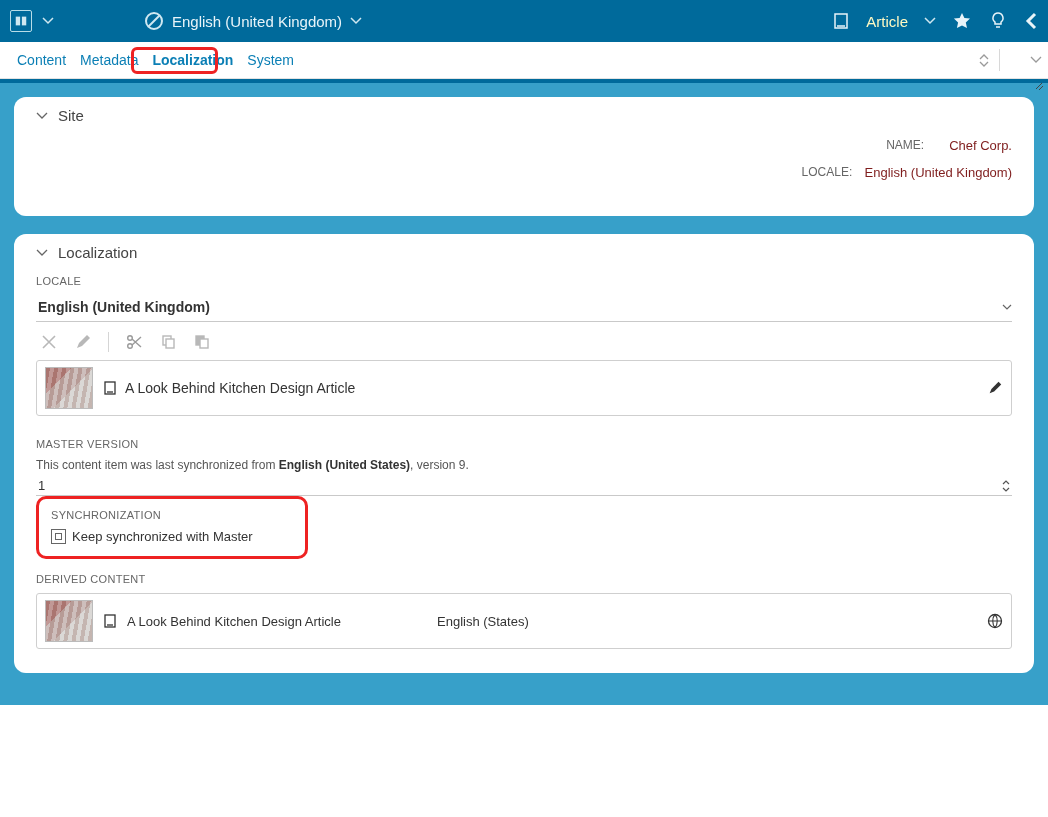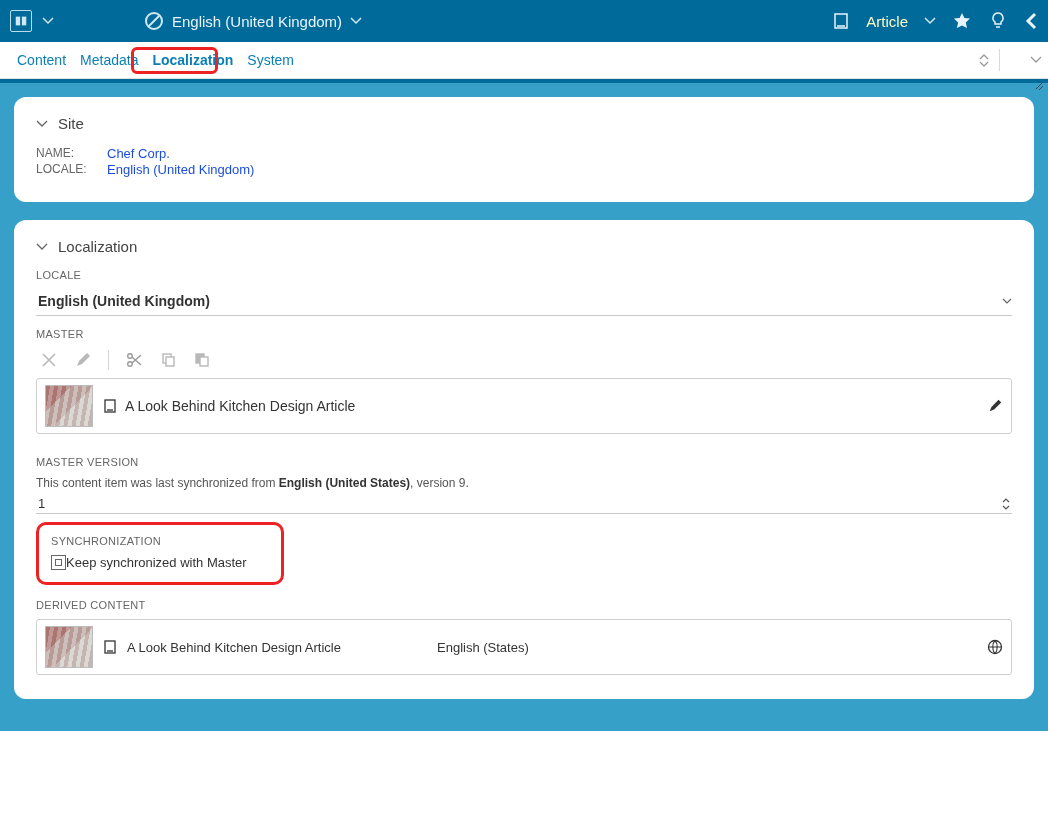--- a/index.html
+++ b/index.html
@@ -18,27 +18,27 @@
   .tab { color:#0b7fb5; padding:4px 7px; font-size:14px; cursor:pointer; }
   .tab.active { font-weight:600; }
   .tabstrip-end { position:absolute; right:6px; top:0; height:100%; display:flex; align-items:center; gap:10px;}
   .sep { width:1px; height:22px; background:#d8d8d8; }
   .updown { display:flex; flex-direction:column; gap:1px; cursor:pointer; }
   .updown svg { width:10px; height:6px; }
 
   
   .content-bg { background:linear-gradient(#0081b8 0, #0081b8 4px, #37a0c9 4px); padding:0; }
   .content-inner { background:#37a0c9; padding:14px; }
-  .card { background:#fff; border-radius:12px; padding:18px 22px 24px 22px; margin-bottom:18px; box-shadow:0 0 0 3px rgba(255,255,255,0.15) inset; }
+  .card { background:#fff; border-radius:12px; padding:10px 22px 24px 22px; margin-bottom:18px; box-shadow:0 0 0 3px rgba(255,255,255,0.15) inset; }
 
   .section-head { display:flex; align-items:center; gap:10px; font-size:15px; color:#444; margin-bottom:14px;}
   .section-head .toggle svg{ width:12px; height:8px;}
-  .kv-row { display:flex; gap:16px; font-size:13px; color:#555; margin:1px 0;}
+  .kv-row { display:flex; gap:8px; font-size:13px; color:#555; margin:12px 0;justify-content:flex-end;}
   .kv-row .k { width:55px; color:#666; font-size:12px;}
-  .kv-row .v { color:#1d4ed8; }
+  .kv-row .v { color:#7f1d1d; }
 
   .field-label { font-size:11px; letter-spacing:.3px; color:#666; margin:12px 0 8px 0; }
 
   .select-row { display:flex; justify-content:space-between; align-items:center; border-bottom:1px solid #c9c9c9; padding:4px 0 6px 2px; cursor:pointer; }
   .select-row .val { font-size:14px; font-weight:600; color:#333;}
   .select-row .caret svg{ width:10px; height:6px;}
 
   .mini-toolbar { display:flex; align-items:center; gap:16px; margin:10px 0 8px 4px; color:#9a9a9a;}
   .mini-toolbar .tsep { width:1px; height:20px; background:#d5d5d5; }
 
@@ -49,22 +49,22 @@
   .linkbox .act svg{ width:16px; height:16px;}
 
   .note { font-size:12px; color:#555; margin:4px 0 4px 0;}
   .note strong{ color:#333; }
 
   .spin-row { display:flex; justify-content:space-between; align-items:center; border-bottom:1px solid #c9c9c9; padding:2px 2px; cursor:pointer; }
   .spin-row .num { font-size:13px; color:#333;}
   .spin-stack { display:flex; flex-direction:column; gap:2px; align-items:center;}
   .spin-stack svg{ width:8px; height:5px;}
 
-  .sync-box { border:3px solid #e22; border-radius:10px; padding:10px 12px 12px 12px; width:248px; margin-top:8px;}
-  .sync-box .ck-row { display:flex; align-items:center; font-size:13px; color:#333; margin-top:8px;}
+  .sync-box { border:3px solid #e22; border-radius:10px; padding:10px 12px 12px 12px; width:272px; }
+  .sync-box .ck-row { display:flex; gap:6px; align-items:center; font-size:13px; color:#333; margin-top:8px;}
   .ck { width:15px; height:15px; border:1.5px solid #666; display:flex; align-items:center; justify-content:center; cursor:pointer;}
   .ck-inner { width:7px; height:7px; border:1.5px solid #666; }
 
   .derived-box { border:1px solid #cfcfcf; border-radius:3px; display:flex; align-items:center; padding:6px 8px; gap:10px; margin-top:6px;}
   .globe svg{width:16px;height:16px;}
 
   .annot-tab { position:absolute; border:3px solid #e22; border-radius:6px; pointer-events:none;}
 
   
   .blue-strip { height:4px; background:#006a9b;}
@@ -196,21 +196,20 @@
     <div class="field-label">LOCALE</div>
     <div class="select-row">
       <span class="val">English (United Kingdom)</span>
       <span class="caret">
             <svg viewBox="0 0 10 6">
               <path d="M1 1l4 4 4-4" stroke="#666" stroke-width="1.2" fill="none"></path>
             </svg>
           </span>
     </div>
 
-    <div class="field-label">MASTER</div>
     <div class="mini-toolbar">
       <span>
             <svg width="18" height="18" viewBox="0 0 18 18">
               <path d="M3 3l12 12M15 3L3 15" stroke="#b8b8b8" stroke-width="1.6"></path>
             </svg>
           </span>
       <span>
             <svg width="18" height="18" viewBox="0 0 18 18">
               <path d="M3 15l2-5 8-8 3 3-8 8-5 2z" fill="#b8b8b8"></path>
             </svg>

